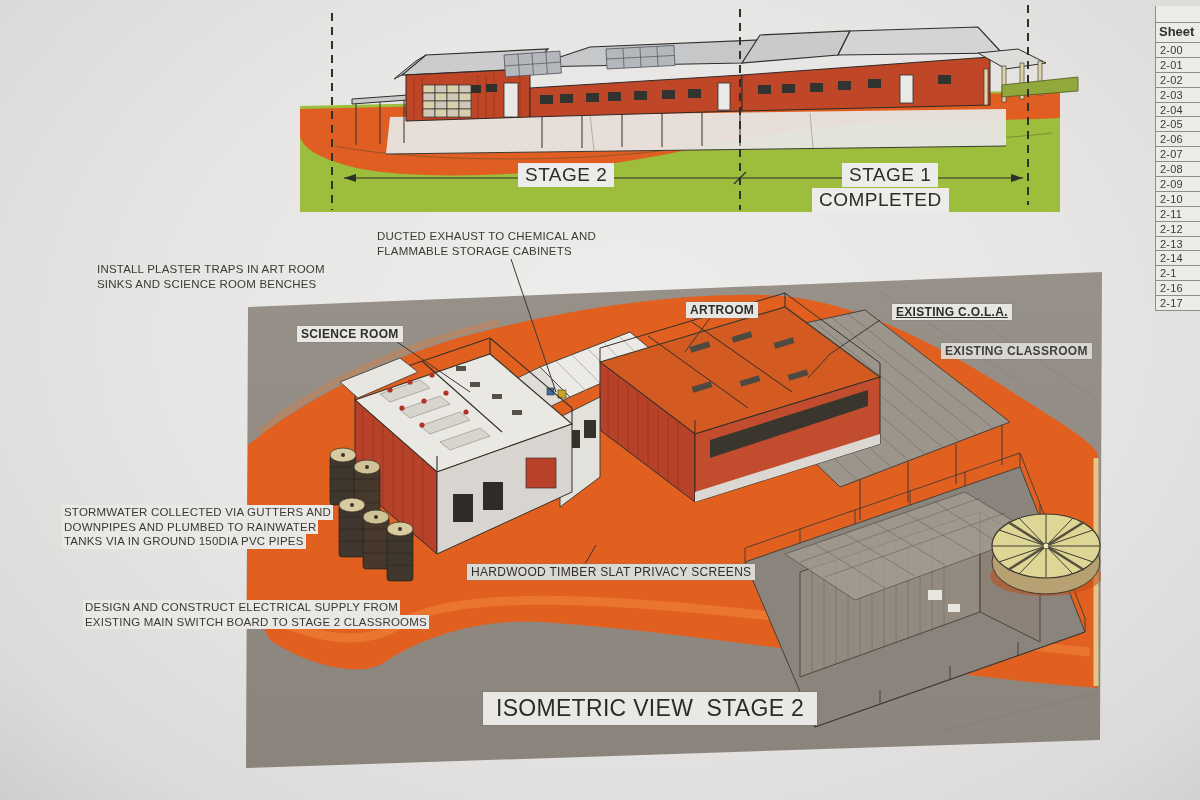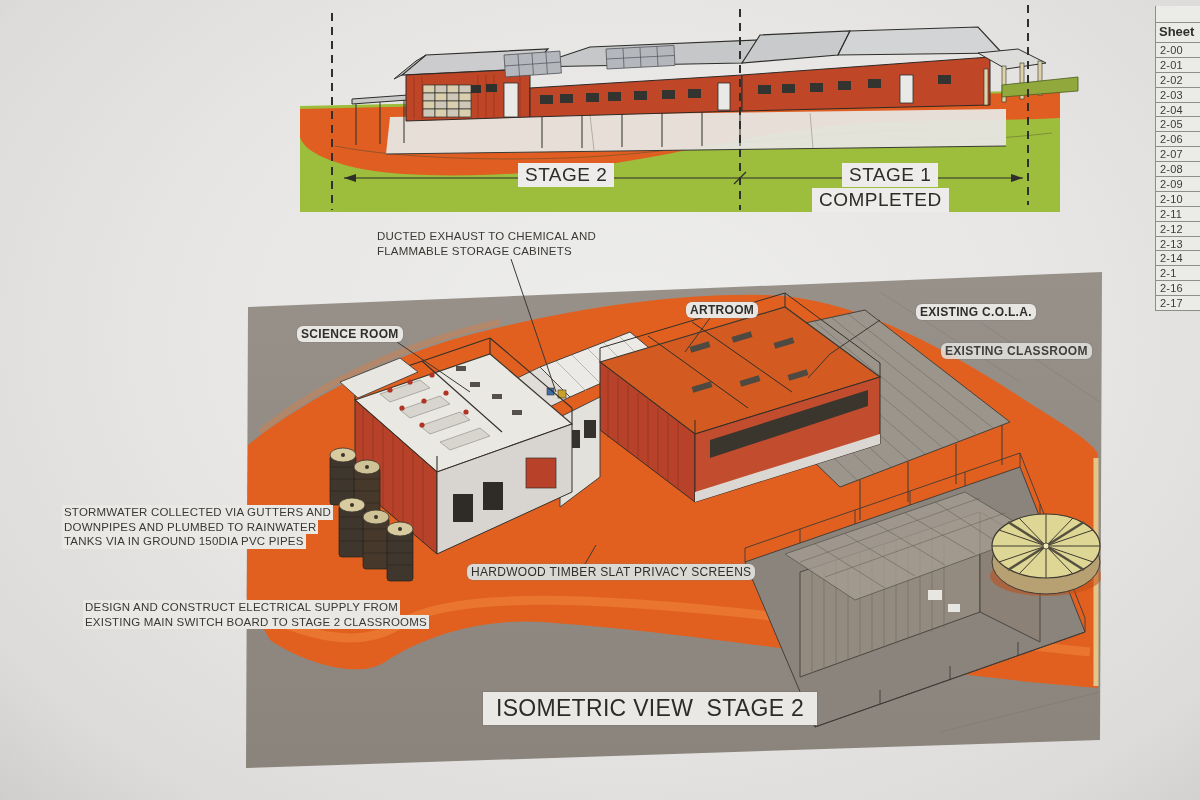--- a/index.html
+++ b/index.html
@@ -10,21 +10,20 @@
     font-family:"Liberation Sans", sans-serif;
   }
   svg{position:absolute;}
   .note{position:absolute;z-index:6;color:#3a3936;font-size:11.5px;line-height:14.5px;letter-spacing:.2px;}
   .note .nline{display:table;white-space:pre;}
   .note.boxed .nline{background:#e9e8e5;padding:0 2px;}
   .roomlabel{
     position:absolute;z-index:7;background:#e8e6e3;color:#2f2e2b;
     font-size:12px;font-weight:bold;letter-spacing:.3px;padding:1px 4px;white-space:pre;
     box-shadow:0 0 0 1px rgba(120,118,112,.25);
-    border-radius:6px;
   }
   .roomlabel.light{font-weight:normal;background:#dbd9d4;}
   .roomlabel.faded{background:rgba(228,227,223,.85);color:#403f3c;}
   .stagelabel{
     position:absolute;z-index:7;background:#edecea;color:#2c2c28;
     font-size:19px;letter-spacing:.5px;padding:1px 7px;white-space:pre;margin-left:13px;
   }
   .isotitle{
     position:absolute;z-index:7;background:#e9e8e5;color:#2c2b29;
     font-size:23px;letter-spacing:.3px;padding:3px 13px;white-space:pre;
@@ -469,34 +468,38 @@
         <polyline points="640,58 590,92 568,116"></polyline>
         <line x1="345" y1="302" x2="356" y2="283"></line>
       </g>
     </g>
   </svg>
 
   <svg style="left:0;top:0;z-index:5;pointer-events:none;" width="1200" height="800" viewBox="0 0 1200 800">
     <line x1="511" y1="259" x2="556" y2="392" stroke="#3b3833" stroke-width="1"></line>
   </svg>
 
+  <div class="note" style="left:97px;top:262px;">
+    <span class="nline">INSTALL PLASTER TRAPS IN ART ROOM</span>
+    <span class="nline">SINKS AND SCIENCE ROOM BENCHES</span>
+  </div>
   <div class="note" style="left:377px;top:229px;">
     <span class="nline">DUCTED EXHAUST TO CHEMICAL AND</span>
     <span class="nline">FLAMMABLE STORAGE CABINETS</span>
   </div>
   <div class="note boxed" style="left:62px;top:505px;">
     <span class="nline">STORMWATER COLLECTED VIA GUTTERS AND</span>
     <span class="nline">DOWNPIPES AND PLUMBED TO RAINWATER</span>
     <span class="nline">TANKS VIA IN GROUND 150DIA PVC PIPES</span>
   </div>
   <div class="note boxed" style="left:83px;top:600px;">
     <span class="nline">DESIGN AND CONSTRUCT ELECTRICAL SUPPLY FROM</span>
     <span class="nline">EXISTING MAIN SWITCH BOARD TO STAGE 2 CLASSROOMS</span>
   </div>
 
   <div class="roomlabel" style="left:297px;top:326px;">SCIENCE ROOM</div>
   <div class="roomlabel" style="left:686px;top:302px;">ARTROOM</div>
-  <div class="roomlabel" style="left:916px;top:304px;">EXISTING C.O.L.A.</div>
+  <div class="roomlabel" style="left:892px;top:304px;text-decoration:underline;">EXISTING C.O.L.A.</div>
   <div class="roomlabel faded" style="left:941px;top:343px;">EXISTING CLASSROOM</div>
   <div class="roomlabel light" style="left:467px;top:564px;">HARDWOOD TIMBER SLAT PRIVACY SCREENS</div>
   <div class="isotitle" style="left:483px;top:692px;">ISOMETRIC VIEW  STAGE 2</div>
 
 </div>
 
 </body></html>

